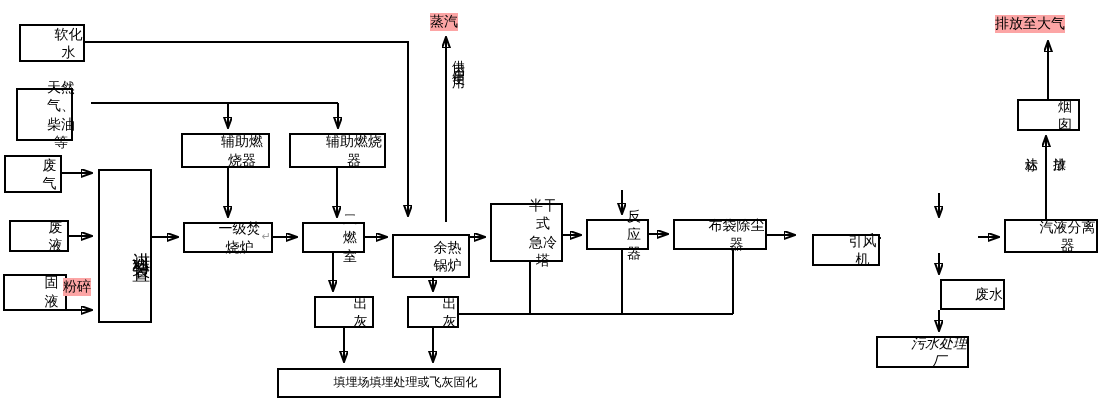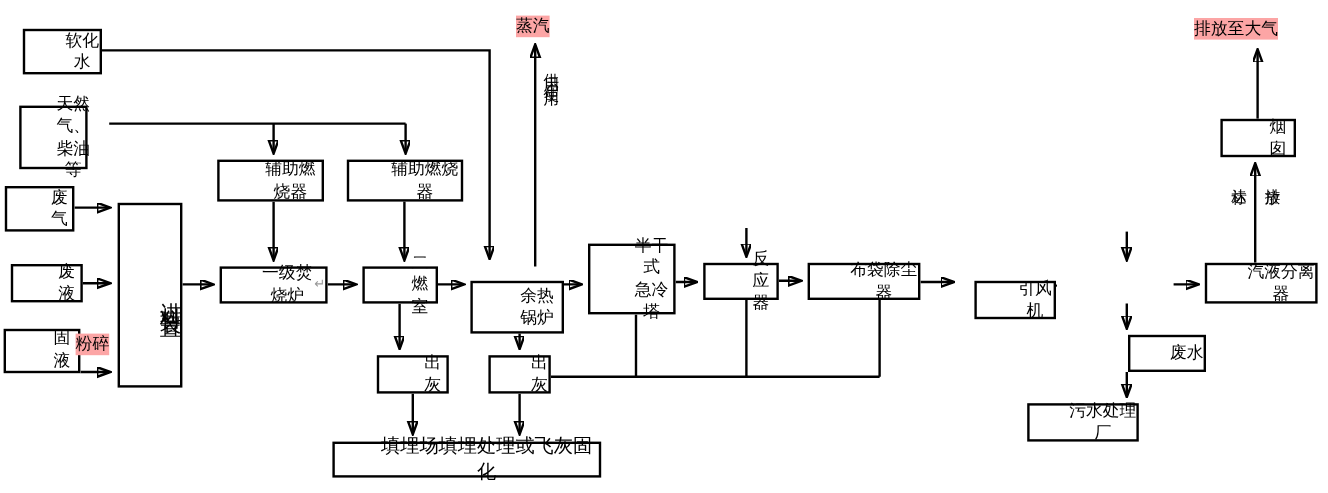--- a/index.html
+++ b/index.html
@@ -29,21 +29,21 @@
     letter-spacing:3px;
   }
   .feed-text{font-size:18px;letter-spacing:4px;}
   .lbl{position:absolute;font-size:14px;white-space:nowrap;background:#fca5a5;}
   .lbl-vert{
     position:absolute;font-size:13px;
     writing-mode:vertical-lr;text-orientation:upright;
     letter-spacing:4px;background:transparent;
   }
   .lbl-vert.tight{letter-spacing:1px;}
-  .landfill-text{font-size:16px;}
+  .landfill-text{font-size:12px;}
 </style>
 </head>
 <body>
 
 <div id="canvas">
 
   <svg class="connectors" width="1107" height="411" viewBox="0 0 1107 411" xmlns="http://www.w3.org/2000/svg">
     <defs>
       <marker id="ah" markerUnits="userSpaceOnUse" markerWidth="12" markerHeight="10" refX="10" refY="4" orient="auto-start-reverse">
         <path d="M0,0 L11,4 L0,8 Z" fill="#000" stroke="none"></path>
@@ -97,21 +97,21 @@
   <div class="node" style="left:302px;top:222px;width:63px;height:31px;"><span>二燃室</span></div>
   <div class="node" style="left:392px;top:234px;width:78px;height:44px;"><span>余热锅炉</span></div>
   <div class="node" style="left:490px;top:203px;width:73px;height:59px;"><span>半干式
 急冷塔</span></div>
   <div class="node" style="left:586px;top:219px;width:63px;height:31px;"><span>反应器</span></div>
   <div class="node" style="left:673px;top:219px;width:94px;height:31px;"><span>布袋除尘器</span></div>
   <div class="node" style="left:800px;top:234px;width:68px;height:32px;margin-left:12px;"><span>引风机</span></div>
   <div class="node" style="left:1004px;top:219px;width:94px;height:34px;"><span>汽液分离器</span></div>
 
   <div class="node" style="left:908px;top:279px;width:65px;height:31px;margin-left:32px;"><span>废水</span></div>
-  <div class="node" style="left:856px;top:336px;width:93px;height:32px;"><span>污水处理厂</span></div>
+  <div class="node" style="left:876px;top:336px;width:93px;height:32px;font-style:italic;"><span>污水处理厂</span></div>
   <div class="node" style="left:1017px;top:99px;width:63px;height:32px;"><span>烟囱</span></div>
 
   <div class="node" style="left:314px;top:296px;width:60px;height:32px;"><span>出灰</span></div>
   <div class="node" style="left:407px;top:296px;width:52px;height:32px;"><span>出灰</span></div>
   <div class="node landfill-text" style="left:277px;top:368px;width:224px;height:30px;"><span>填埋场填埋处理或飞灰固化</span></div>
 
   <div class="lbl" style="left:430px;top:13px;">蒸汽</div>
   <div class="lbl-vert" style="left:449px;top:50px;">供用户使用</div>
   <div class="lbl" style="left:63px;top:278px;">粉碎</div>
   <div class="lbl" style="left:995px;top:15px;">排放至大气</div>

